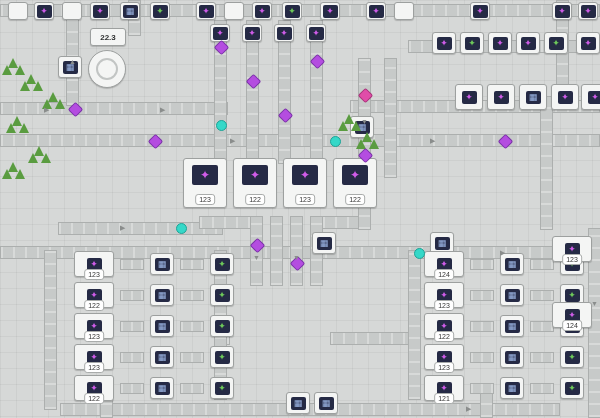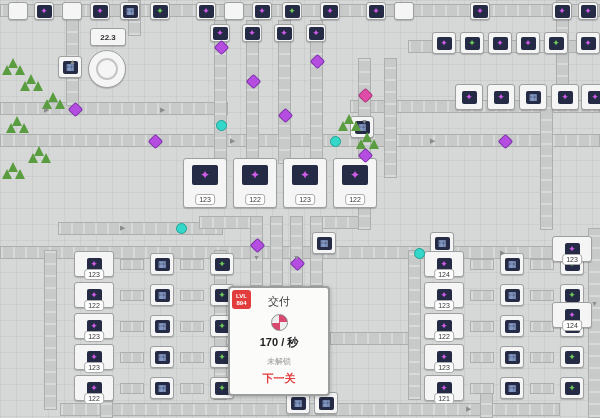--- a/index.html
+++ b/index.html
@@ -422,25 +422,14 @@
     <span class="pill">124</span>
   </div>
 
   <div class="m cell2" style="left:286px;top:392px">
       <span class="disp mini bl">▦</span>
     </div>
   <div class="m cell2" style="left:314px;top:392px">
       <span class="disp mini bl">▦</span>
     </div>
 
-  <div class="hub">
-    <div class="hub-badge">
-      <span>LVL</span>
-      <span>894</span>
-    </div>
-    <div class="hub-title">交付</div>
-    <div class="hub-shape"></div>
-    <div class="hub-rate">170 / 秒</div>
-    <div class="hub-unlock">未解锁</div>
-    <div class="hub-next">下一关</div>
-  </div>
 
 </div>
 
 </body></html>

